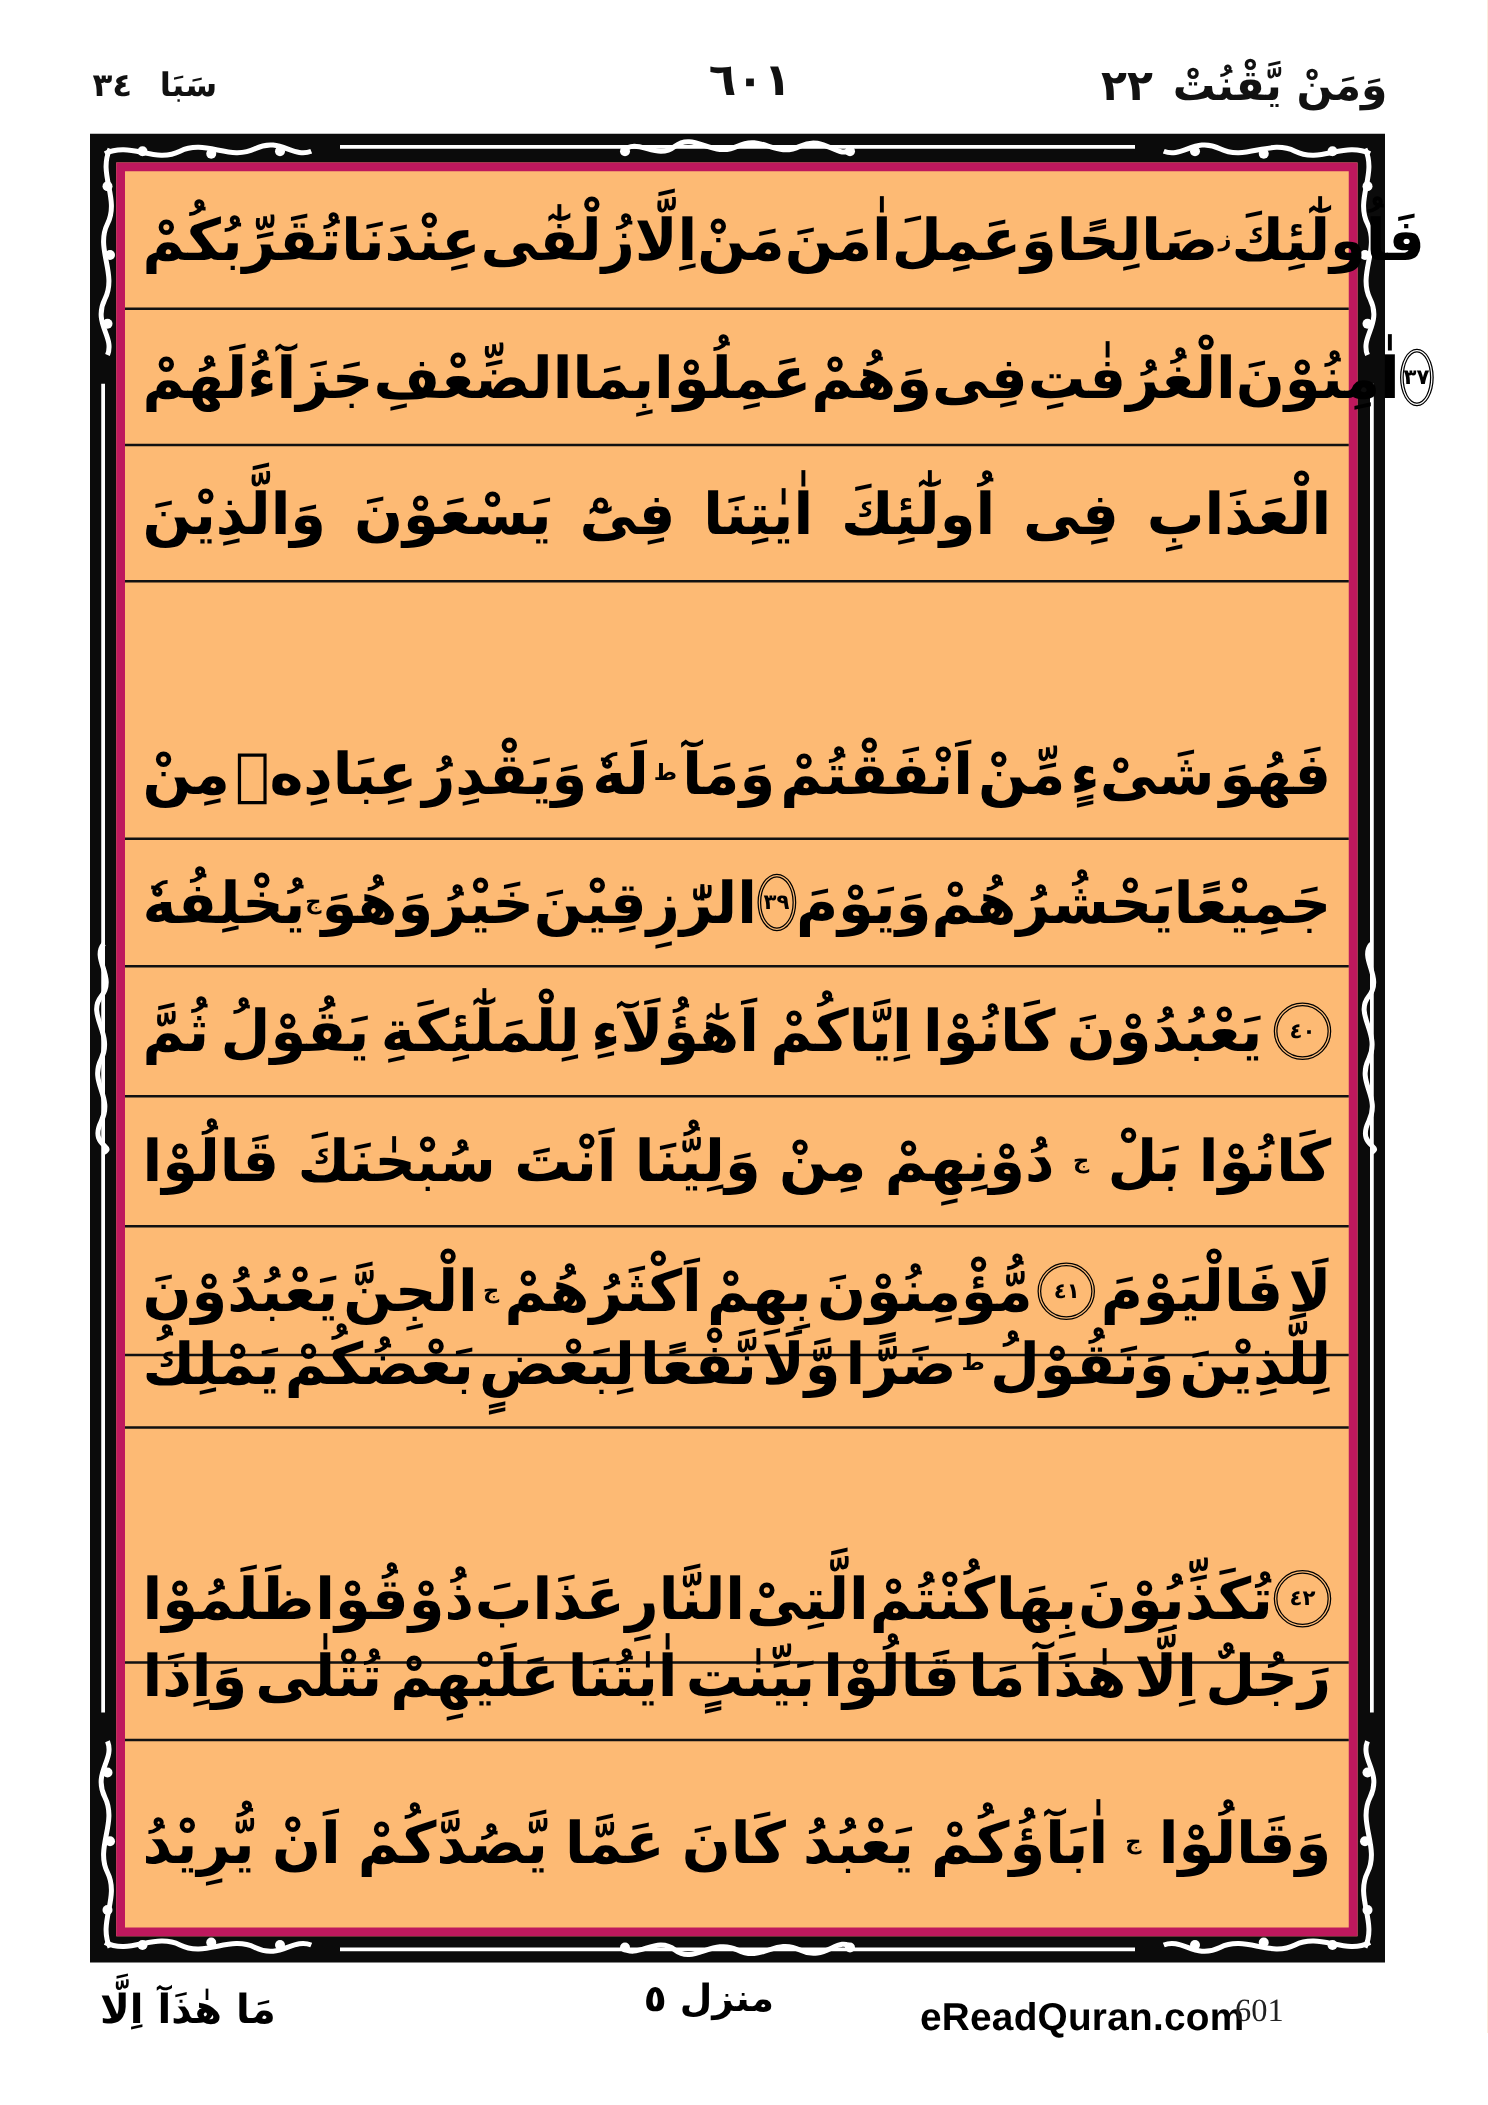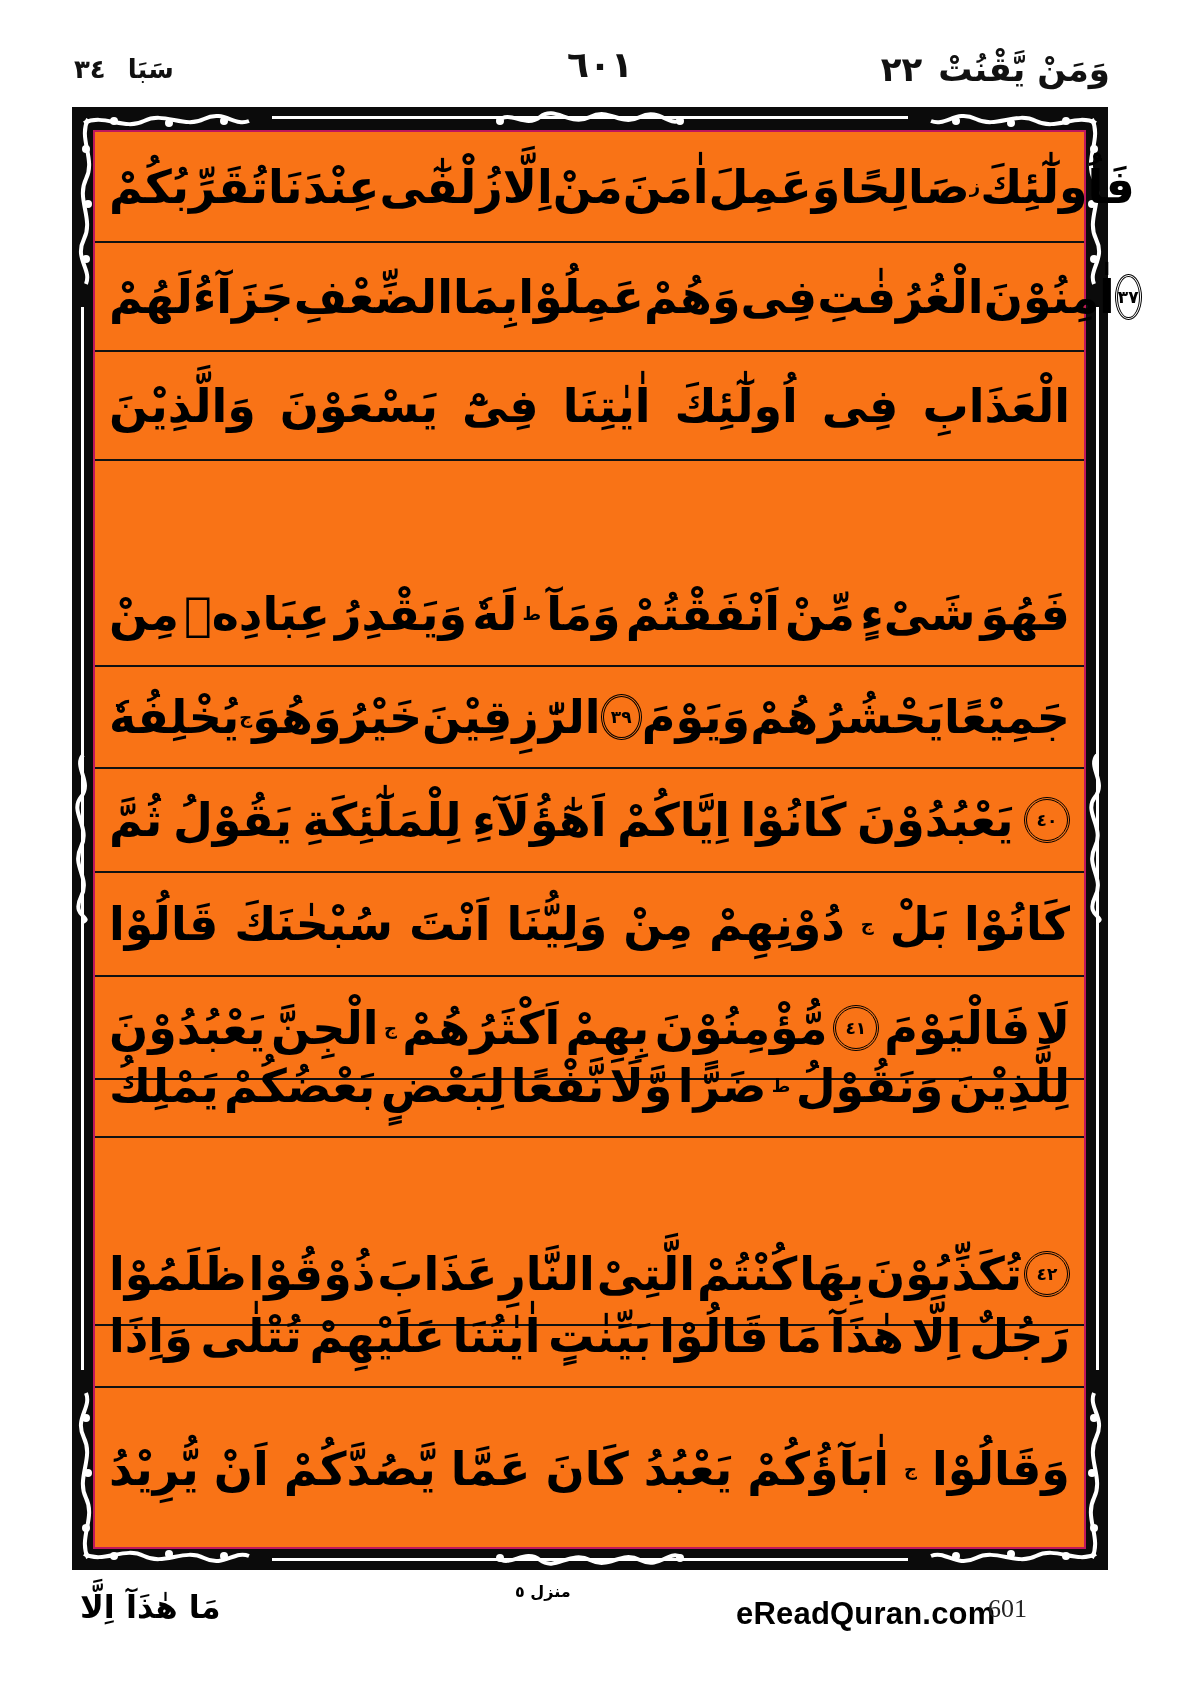--- a/index.html
+++ b/index.html
@@ -2,31 +2,31 @@
 <html><head>
 <meta charset="utf-8">
 <style>
   html,body{margin:0;padding:0;background:#ffffff;}
   body{width:1190px;height:1684px;position:relative;overflow:hidden;color:#000;}
   .hdr{position:absolute;top:44px;height:50px;font-family:"DejaVu Sans",sans-serif;font-weight:bold;color:#111;}
   .hdr-left{left:74px;font-size:26px;display:flex;gap:22px;align-items:center;}
   .hdr-center{left:555px;width:90px;text-align:center;font-size:36px;}
   .hdr-right{right:80px;font-size:34px;display:flex;gap:16px;align-items:center;direction:rtl;}
   .frame{position:absolute;left:72px;top:107px;width:1036px;height:1463px;background:#0b0b0b;}
-  .frame .inner{position:absolute;left:21px;top:23px;right:22px;bottom:21px;background:#f97316;border:2px solid #be185d;}
+  .frame .inner{position:absolute;left:21px;top:23px;right:22px;bottom:21px;background:#fdba74;border:7px solid #be185d;}
   .bar{position:absolute;background:#fff;}
   .orn{position:absolute;}
   .line{position:absolute;left:0;right:0;border-bottom:2px solid #111;display:flex;align-items:center;justify-content:space-between;padding:0 14px;box-sizing:border-box;}
   .line:last-child{border-bottom:none;}
   .word{font-family:"DejaVu Sans",sans-serif;font-weight:bold;font-size:46px;direction:rtl;unicode-bidi:isolate;white-space:nowrap;color:#000;line-height:1;}
   .word.small{font-size:18px;align-self:center;}
   .ayah{display:inline-flex;align-items:center;justify-content:center;width:46px;height:46px;border-radius:50%;border:3px double #000;font-family:"DejaVu Sans",sans-serif;font-size:17px;font-weight:bold;box-sizing:border-box;direction:rtl;}
   .ftr{position:absolute;top:1588px;font-family:"DejaVu Sans",sans-serif;}
   .ftr-left{left:80px;font-size:32px;font-weight:bold;direction:rtl;}
-  .ftr-center{left:515px;font-size:16px;font-weight:bold;direction:rtl;top:1582px;}
+  .ftr-center{left:515px;font-size:30px;font-weight:bold;direction:rtl;top:1582px;}
   .ftr-brand{left:708px;font-family:"Liberation Sans",sans-serif;font-weight:bold;font-size:31px;top:1596px;letter-spacing:0.2px;margin-left:28px;}
   .ftr-page{left:988px;font-family:"Liberation Serif",serif;font-size:26px;top:1594px;color:#222;}
 </style>
 </head>
 <body>
 
 <div class="hdr hdr-left">
   <span>٣٤</span>
   <span>سَبَا</span>
 </div>

